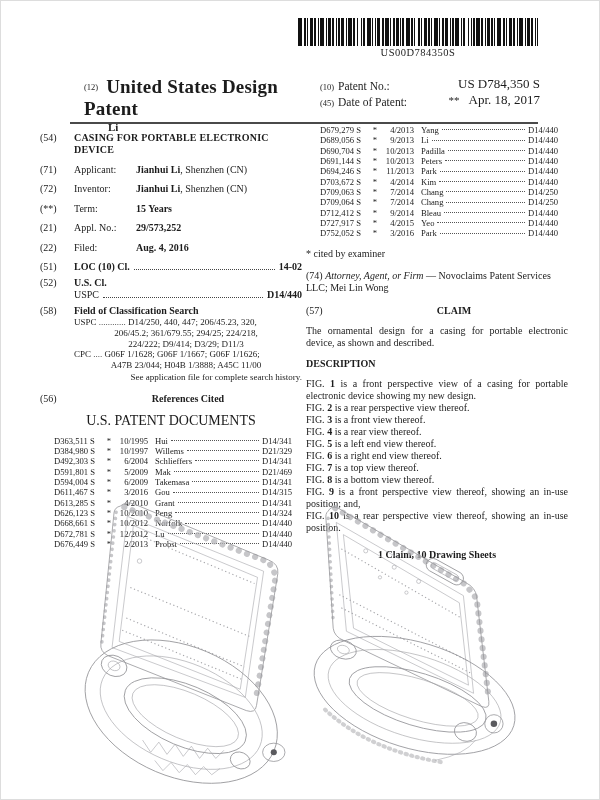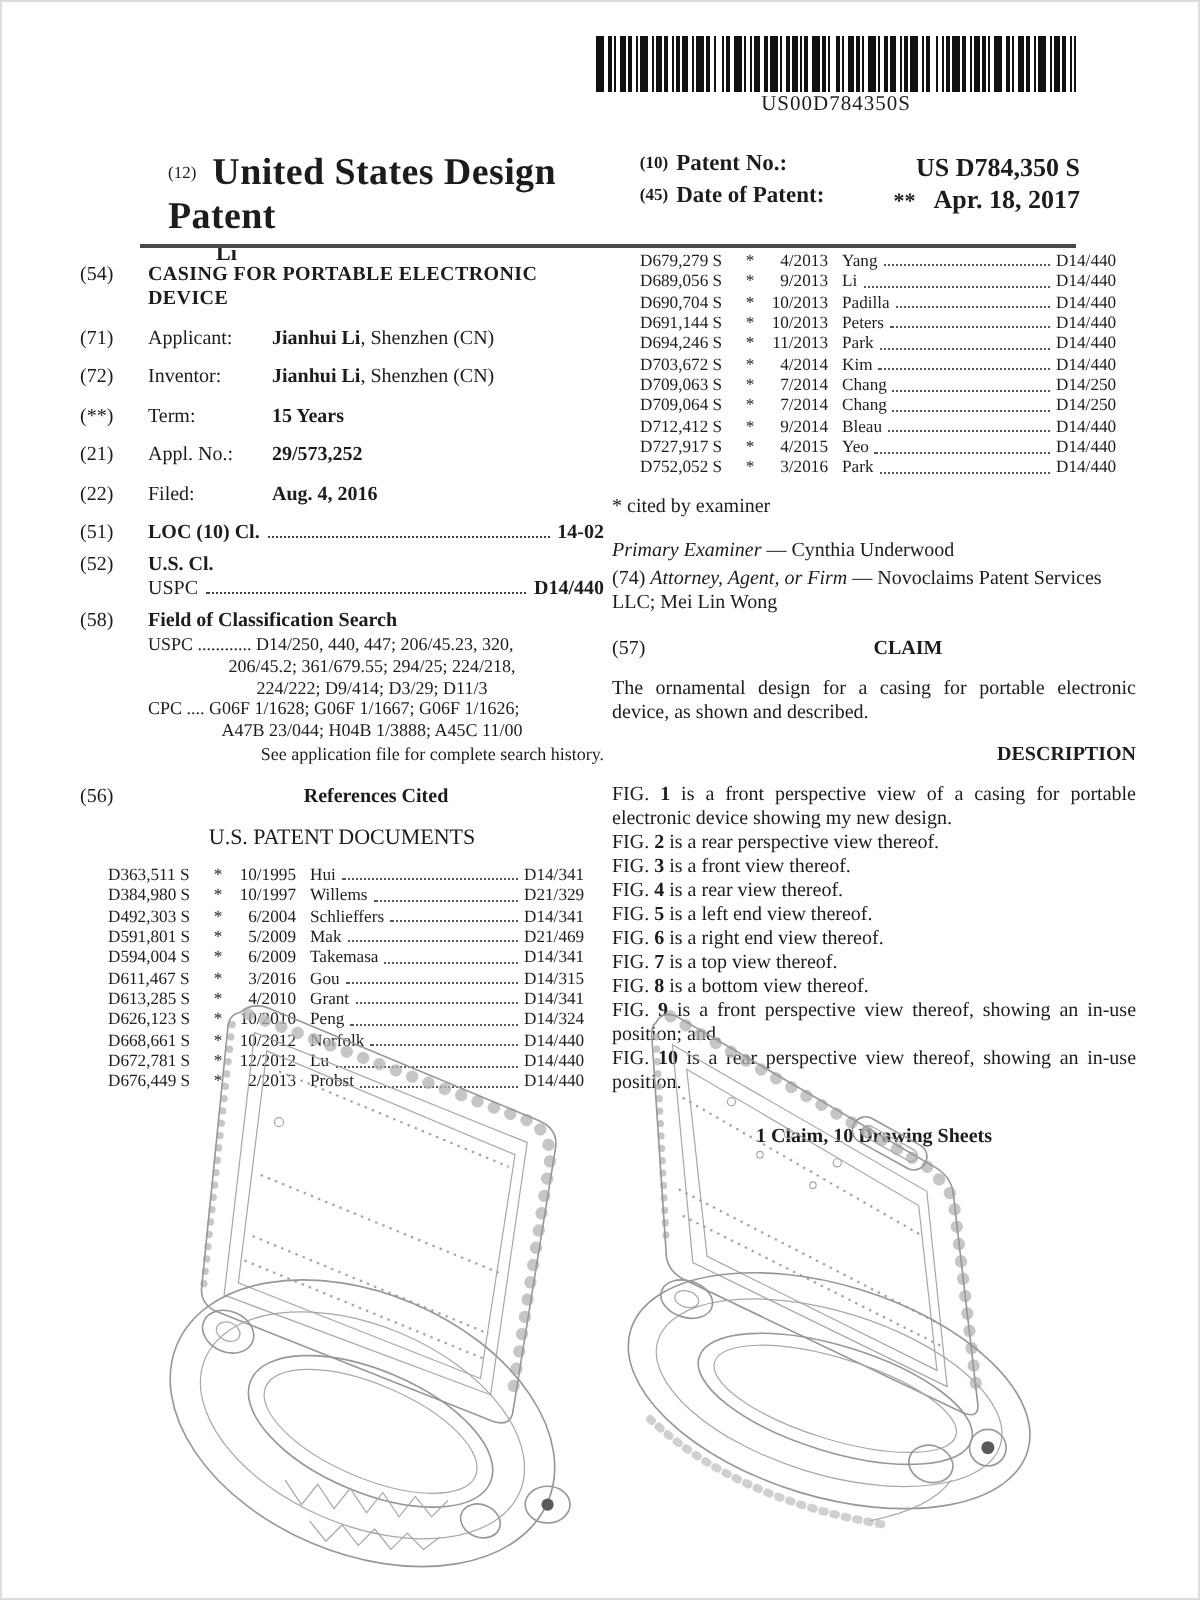--- a/index.html
+++ b/index.html
@@ -12,57 +12,57 @@
   .barcode-wrap{position:absolute;top:18px;left:298px;width:240px;text-align:center;}
   .barcode-svg{display:block;width:240px;height:28px;}
   .barcode-text{font-size:10.5px;margin-top:1px;letter-spacing:.5px;}
   
   .hdr{position:absolute;top:76px;left:84px;right:60px;display:flex;justify-content:space-between;}
   .hdr-left{max-width:300px;}
   .tag{font-size:8.5px;vertical-align:3px;margin-right:4px;}
   .hdr-title{display:inline;font-size:19px;font-weight:bold;letter-spacing:.2px;margin:0;}
   .hdr-inventor{font-weight:bold;font-size:11px;margin-left:24px;margin-top:1px;}
   .hdr-right{width:236px;}
-  .hr-row{display:flex;align-items:flex-start;font-weight:bold;}
+  .hr-row{display:flex;align-items:flex-end;font-weight:normal;}
   .hr-label{font-size:11.5px;}
   .hr-value{font-size:13px;margin-left:auto;white-space:nowrap;}
   .date-note{margin-right:9px;font-size:11px;}
   .rule{position:absolute;top:122px;left:70px;right:62px;height:2px;background:#4a4a4a;}
   
   .cols{position:absolute;top:132px;left:40px;right:32px;display:flex;gap:4px;}
   .col{flex:1;min-width:0;font-size:10px;line-height:1.2;}
   .f-row{display:flex;margin-bottom:7.5px;}
   .f-tag{width:34px;flex:none;}
   .f-body{flex:1;min-width:0;}
   .b{font-weight:bold;}
   .title54{font-weight:bold;letter-spacing:.2px;}
   .f-label{display:inline-block;min-width:62px;}
   .leader{flex:1;border-bottom:1px dotted #444;margin:0 4px 2px 4px;min-width:10px;}
   .loc-line{display:flex;align-items:baseline;}
   .fos{font-size:9px;white-space:nowrap;}
   .fos-cont{text-align:center;padding-right:4px;}
   .fos-note{margin-top:1px;margin-left:6px;white-space:nowrap;text-align:right;}
   .sec-head{display:flex;margin:10px 0 8px 0;}
   .sec-head .center{flex:1;text-align:center;font-weight:bold;}
-  .sub-head{text-align:center;margin-bottom:7px;font-size:11px;}
+  .sub-head{text-align:center;margin-bottom:7px;font-size:14px;}
   
   .ref-table{font-size:8.6px;line-height:1.1;}
-  .ref-row{display:flex;align-items:flex-end;margin-bottom:.9px;}
+  .ref-row{display:flex;align-items:center;margin-bottom:.9px;}
   .r-no{width:50px;flex:none;}
   .r-star{width:10px;flex:none;text-align:center;}
   .r-date{width:34px;flex:none;text-align:right;margin-right:7px;}
   .r-name{flex:none;}
   .r-leader{flex:1;border-bottom:1px dotted #555;margin:0 3px 2px 3px;min-width:6px;}
   .r-cls{width:40px;flex:none;text-align:left;}
   .cited-note{margin-top:9px;margin-bottom:10px;}
   .agent-line{margin-bottom:2px;text-align:left;}
   .ital{font-style:italic;}
   .claim-head{margin-top:11px;align-items:center;}
   .para{text-align:justify;margin:0 0 2px 0;}
-  .desc-head{text-align:right;font-weight:bold;margin:9px 0 8px 0;}
+  .desc-head{text-align:left;font-weight:bold;margin:9px 0 8px 0;}
   .fig{text-align:justify;margin:0;}
   .sheets{font-weight:bold;text-align:center;margin-top:15px;}
   
   .figures{position:absolute;top:498px;left:38px;right:30px;display:flex;justify-content:space-between;}
   .fig-svg{width:260px;height:295px;}
   .ln{fill:none;stroke:#97979b;stroke-width:0.8;}
   .ln2{fill:none;stroke:#a8a8ac;stroke-width:0.6;}
   .bead{fill:none;stroke:#b3b3b7;stroke-width:6;stroke-linecap:round;stroke-dasharray:.1 8.5;opacity:.75;}
   .bead-sm{fill:none;stroke:#b9b9bd;stroke-width:3.5;stroke-linecap:round;stroke-dasharray:.1 6;opacity:.8;}
   .dotted{fill:none;stroke:#a5a5a9;stroke-width:1.1;stroke-dasharray:1.2 2.6;}
@@ -388,23 +388,20 @@
             <span class="r-date">3/2016</span>
             <span class="r-name">Park</span>
             <span class="r-leader"></span>
             <span class="r-cls">D14/440</span>
           </div>
         </div>
 
       <div class="cited-note">* cited by examiner</div>
 
       <div class="agent-line">
-        <span class="ital">Primary Examiner</span><span> — Cynthia Underwood</span>
-      </div>
-      <div class="agent-line">
         <span>(74)</span>
         <span class="ital">Attorney, Agent, or Firm</span><span> — Novoclaims Patent Services LLC; Mei Lin Wong</span>
       </div>
 
       <div class="sec-head claim-head">
         <span class="f-tag">(57)</span>
         <span class="center">CLAIM</span>
       </div>
       <p class="para">The ornamental design for a casing for portable electronic device, as shown and described.</p>
 

